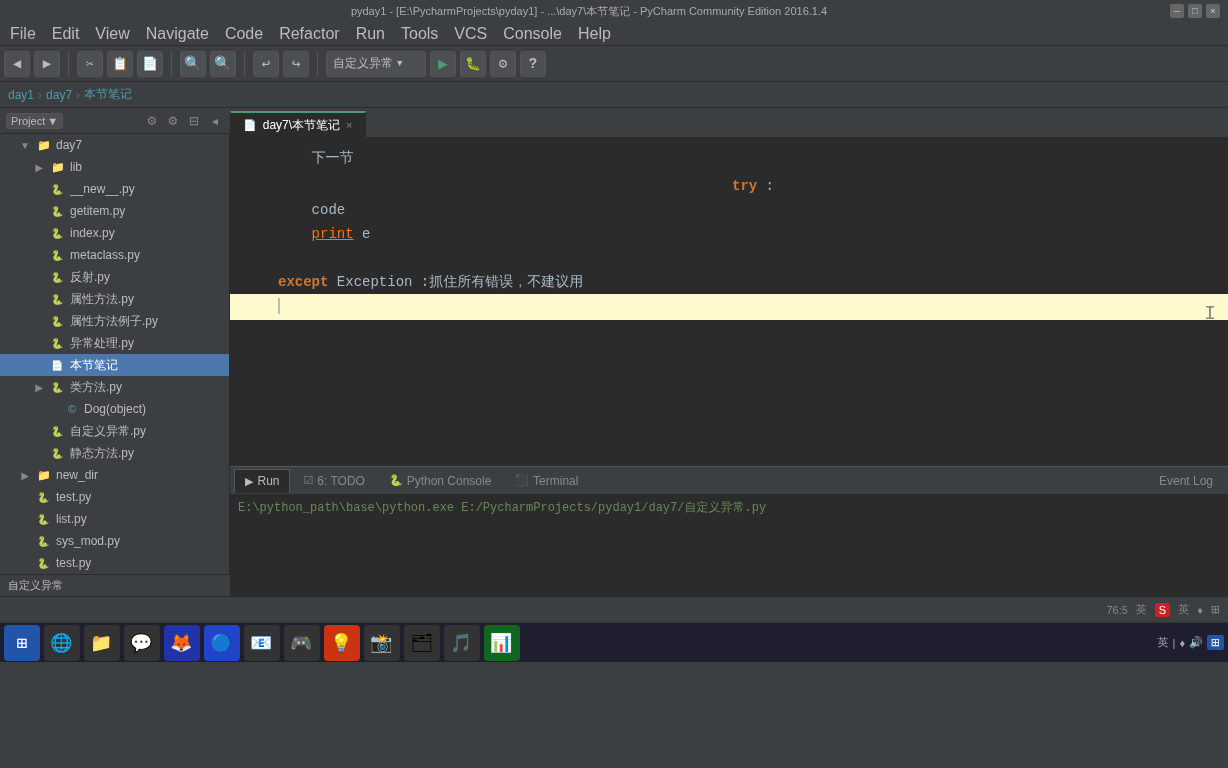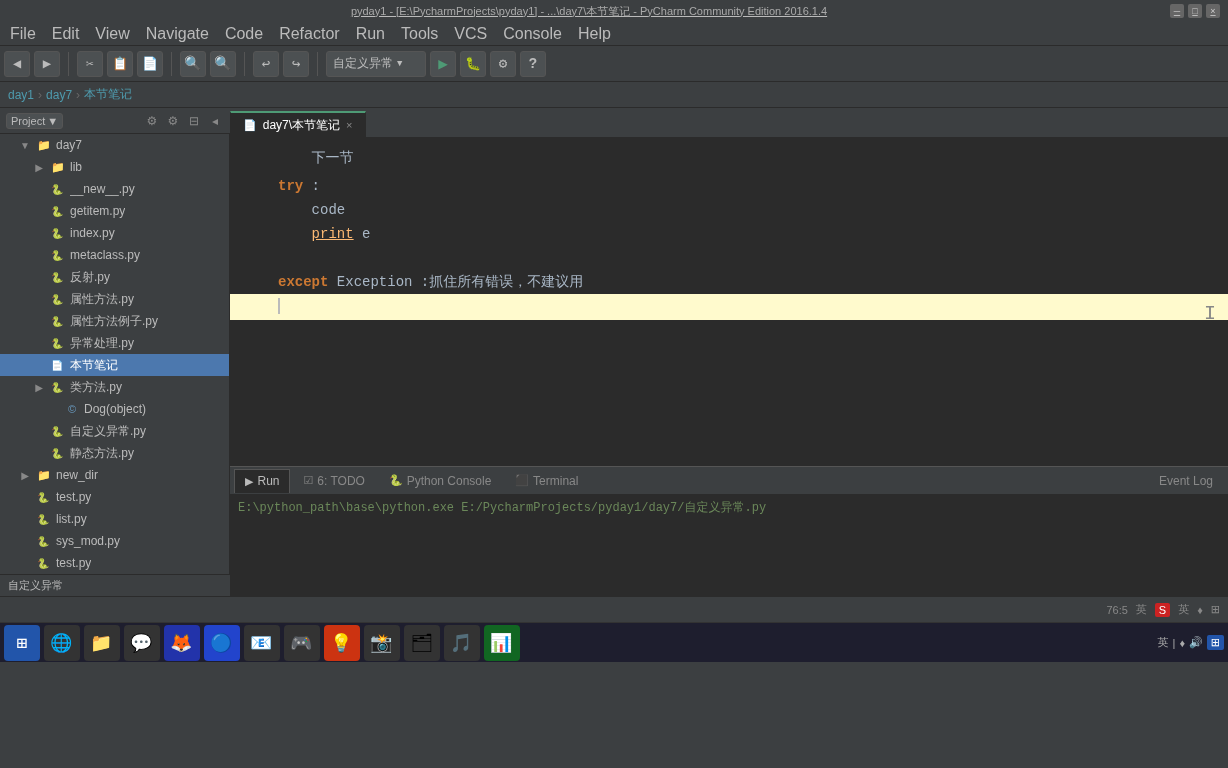--- a/index.html
+++ b/index.html
@@ -8,21 +8,20 @@
     
     #title-bar {
       background: #3c3f41;
       color: #bbbbbb;
       height: 22px;
       display: flex;
       align-items: center;
       padding: 0 8px;
       font-size: 12px;
       font-family: Arial, sans-serif;
-      text-decoration: underline;
     }
     #title-bar .win-controls { display: flex; gap: 4px; }
     #title-bar .win-btn { width: 14px; height: 14px; border-radius: 2px; background: #666; display: flex; align-items: center; justify-content: center; color: #ccc; font-size: 9px; cursor: pointer; }
     #title-bar .win-btn.close { background: #666; }
 
     
     #menu-bar {
       background: #3c3f41;
       height: 24px;
       display: flex;
@@ -507,34 +506,34 @@
       </div>
     </div>
 
     <div id="editor-content">
 
       <div class="code-line">
         <span class="line-num"></span>
         <span class="code-content">    <span style="color:#a9b7c6;">下一节</span></span>
       </div>
 
-      <div class="code-line" style="margin-top:4px;">
+      <div class="code-line" style="margin-top:4px;text-align:center;">
         <span class="line-num"></span>
         <span class="code-content"><span class="kw">try</span> :</span>
       </div>
 
       <div class="code-line">
         <span class="line-num"></span>
         <span class="code-content">    <span style="color:#a9b7c6;">code</span></span>
       </div>
 
 
       <div class="code-line">
         <span class="line-num"></span>
-        <span class="code-content">    <span style="color:#fdba74;text-decoration:underline;">print</span> <span style="color:#a9b7c6;">e</span></span>
+        <span class="code-content">    <span style="color:#f97316;text-decoration:underline;">print</span> <span style="color:#a9b7c6;">e</span></span>
       </div>
 
       <div class="code-line">
         <span class="line-num"></span>
         <span class="code-content"></span>
       </div>
 
       <div class="code-line">
         <span class="line-num"></span>
         <span class="code-content"><span class="kw">except</span> <span style="color:#a9b7c6;">Exception</span> :<span style="color:#a9b7c6;">抓住所有错误，不建议用</span></span>

